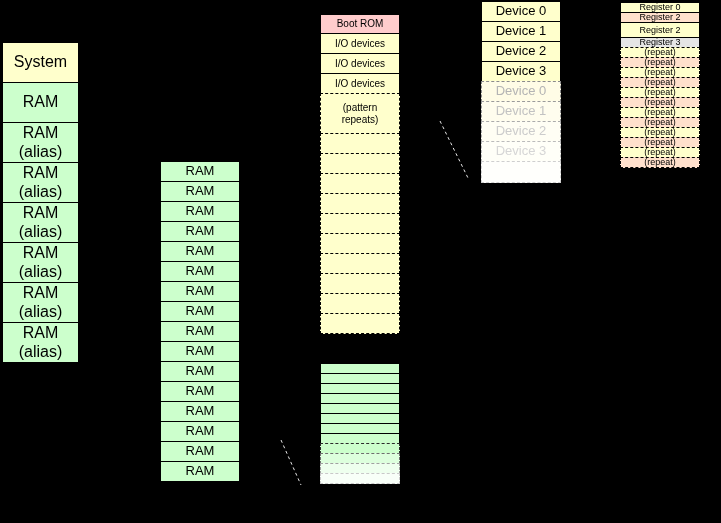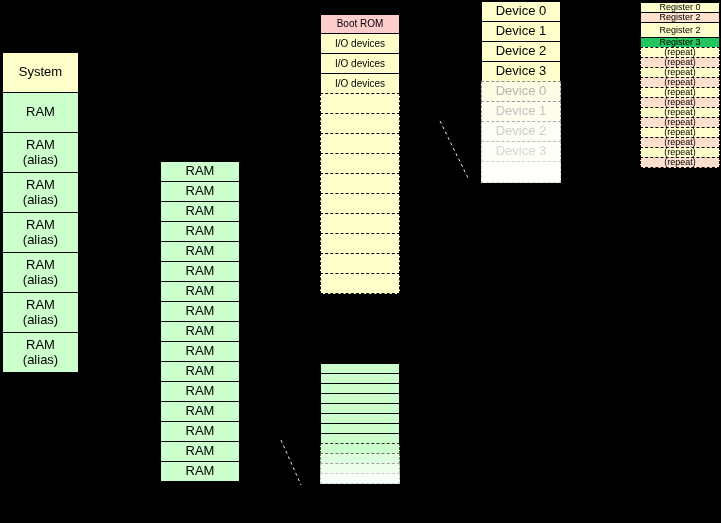--- a/index.html
+++ b/index.html
@@ -41,21 +41,21 @@
   }
 </style>
 </head>
 <body>
 
 <div id="canvas">
   <svg id="connector-svg">
       <line x1="440" y1="121" x2="469" y2="180" stroke="#e6e6e6" stroke-width="1" stroke-dasharray="3 3"></line>
       <line x1="281" y1="440" x2="301" y2="485" stroke="#e6e6e6" stroke-width="1" stroke-dasharray="3 3"></line>
     </svg>
-<div class="column" style="left: 2px; top: 52px; width: 77px; font-size: 13px;">
+<div class="column" style="left: 2px; top: 42px; width: 77px; font-size: 16px;">
       <div class="box" style="height: 41px; background: rgb(255, 255, 204);">System</div>
       <div class="box" style="height: 41px; background: rgb(204, 255, 204); margin-top: -1px;">RAM</div>
       <div class="box" style="height: 41px; background: rgb(204, 255, 204); margin-top: -1px;">RAM
 (alias)</div>
       <div class="box" style="height: 41px; background: rgb(204, 255, 204); margin-top: -1px;">RAM
 (alias)</div>
       <div class="box" style="height: 41px; background: rgb(204, 255, 204); margin-top: -1px;">RAM
 (alias)</div>
       <div class="box" style="height: 41px; background: rgb(204, 255, 204); margin-top: -1px;">RAM
 (alias)</div>
@@ -80,20 +80,22 @@
       <div class="box" style="height: 21px; background: rgb(204, 255, 204); margin-top: -1px;">RAM</div>
       <div class="box" style="height: 21px; background: rgb(204, 255, 204); margin-top: -1px;">RAM</div>
       <div class="box" style="height: 21px; background: rgb(204, 255, 204); margin-top: -1px;">RAM</div>
       <div class="box" style="height: 21px; background: rgb(204, 255, 204); margin-top: -1px;">RAM</div>
     </div>
     <div class="column" style="left: 320px; top: 14px; width: 80px; font-size: 10px;">
       <div class="box" style="height: 20px; background: rgb(255, 204, 204);">Boot ROM</div>
       <div class="box" style="height: 21px; background: rgb(255, 255, 204); margin-top: -1px;">I/O devices</div>
       <div class="box" style="height: 21px; background: rgb(255, 255, 204); margin-top: -1px;">I/O devices</div>
       <div class="box" style="height: 21px; background: rgb(255, 255, 204); margin-top: -1px;">I/O devices</div>
+      <div class="box dashed" style="height: 41px; background: rgb(255, 255, 204); margin-top: -1px;">(pattern
+repeats)</div>
       <div class="box dashed" style="height: 21px; background: rgb(255, 255, 204); margin-top: -1px;"></div>
       <div class="box dashed" style="height: 21px; background: rgb(255, 255, 204); margin-top: -1px;"></div>
       <div class="box dashed" style="height: 21px; background: rgb(255, 255, 204); margin-top: -1px;"></div>
       <div class="box dashed" style="height: 21px; background: rgb(255, 255, 204); margin-top: -1px;"></div>
       <div class="box dashed" style="height: 21px; background: rgb(255, 255, 204); margin-top: -1px;"></div>
       <div class="box dashed" style="height: 21px; background: rgb(255, 255, 204); margin-top: -1px;"></div>
       <div class="box dashed" style="height: 21px; background: rgb(255, 255, 204); margin-top: -1px;"></div>
       <div class="box dashed" style="height: 21px; background: rgb(255, 255, 204); margin-top: -1px;"></div>
       <div class="box dashed" style="height: 21px; background: rgb(255, 255, 204); margin-top: -1px;"></div>
       <div class="box dashed" style="height: 21px; background: rgb(255, 255, 204); margin-top: -1px;"></div>
@@ -116,25 +118,25 @@
       <div class="box" style="height: 21px; background: rgb(255, 255, 204);">Device 0</div>
       <div class="box" style="height: 21px; background: rgb(255, 255, 204); margin-top: -1px;">Device 1</div>
       <div class="box" style="height: 21px; background: rgb(255, 255, 204); margin-top: -1px;">Device 2</div>
       <div class="box" style="height: 21px; background: rgb(255, 255, 204); margin-top: -1px;">Device 3</div>
       <div class="box dashed" style="height: 21px; background: rgb(255, 252, 230); color: rgb(180, 180, 180); border-color: rgb(138, 138, 138); margin-top: -1px;">Device 0</div>
       <div class="box dashed" style="height: 21px; background: rgb(255, 253, 238); color: rgb(194, 194, 194); border-color: rgb(154, 154, 154); margin-top: -1px;">Device 1</div>
       <div class="box dashed" style="height: 21px; background: rgb(255, 254, 244); color: rgb(204, 204, 204); border-color: rgb(171, 171, 171); margin-top: -1px;">Device 2</div>
       <div class="box dashed" style="height: 21px; background: rgb(255, 255, 248); color: rgb(214, 214, 214); border-color: rgb(187, 187, 187); margin-top: -1px;">Device 3</div>
       <div class="box dashed" style="height: 22px; background: rgb(255, 255, 252); border-color: rgb(207, 207, 207); margin-top: -1px;"></div>
     </div>
-    <div class="column" style="left: 640px; top: 2px; width: 80px; font-size: 9px;">
+    <div class="column" style="left: 620px; top: 2px; width: 80px; font-size: 9px;">
       <div class="box" style="height: 11px; background: rgb(255, 255, 204);">Register 0</div>
       <div class="box" style="height: 11px; background: rgb(255, 224, 204); margin-top: -1px;">Register 2</div>
       <div class="box" style="height: 16px; background: rgb(255, 255, 204); margin-top: -1px;">Register 2</div>
-      <div class="box" style="height: 11px; background: #22c55e; margin-top: -1px;">Register 3</div>
+      <div class="box" style="height: 11px; background: #e5e5e5; margin-top: -1px;">Register 3</div>
       <div class="box dashed" style="height: 11px; background: rgb(255, 255, 204); margin-top: -1px;">(repeat)</div>
       <div class="box dashed" style="height: 11px; background: rgb(255, 224, 204); margin-top: -1px;">(repeat)</div>
       <div class="box dashed" style="height: 11px; background: rgb(255, 255, 204); margin-top: -1px;">(repeat)</div>
       <div class="box dashed" style="height: 11px; background: rgb(255, 224, 204); margin-top: -1px;">(repeat)</div>
       <div class="box dashed" style="height: 11px; background: rgb(255, 255, 204); margin-top: -1px;">(repeat)</div>
       <div class="box dashed" style="height: 11px; background: rgb(255, 224, 204); margin-top: -1px;">(repeat)</div>
       <div class="box dashed" style="height: 11px; background: rgb(255, 255, 204); margin-top: -1px;">(repeat)</div>
       <div class="box dashed" style="height: 11px; background: rgb(255, 224, 204); margin-top: -1px;">(repeat)</div>
       <div class="box dashed" style="height: 11px; background: rgb(255, 255, 204); margin-top: -1px;">(repeat)</div>
       <div class="box dashed" style="height: 11px; background: rgb(255, 224, 204); margin-top: -1px;">(repeat)</div>

